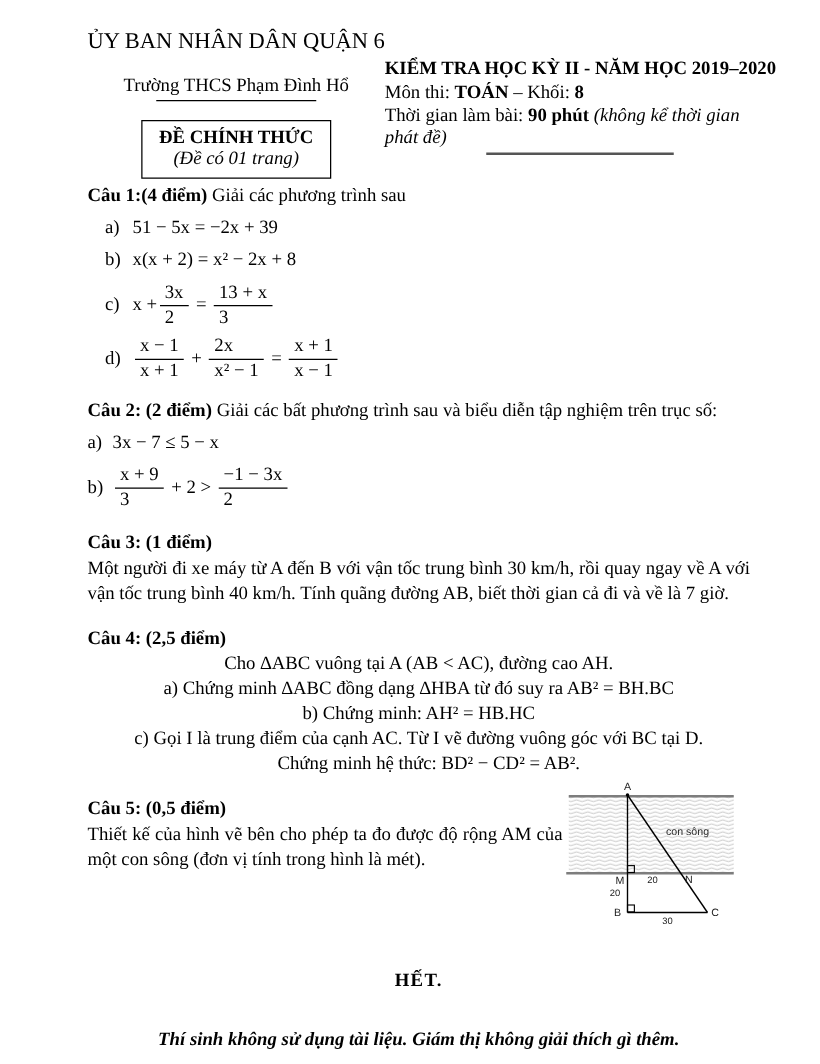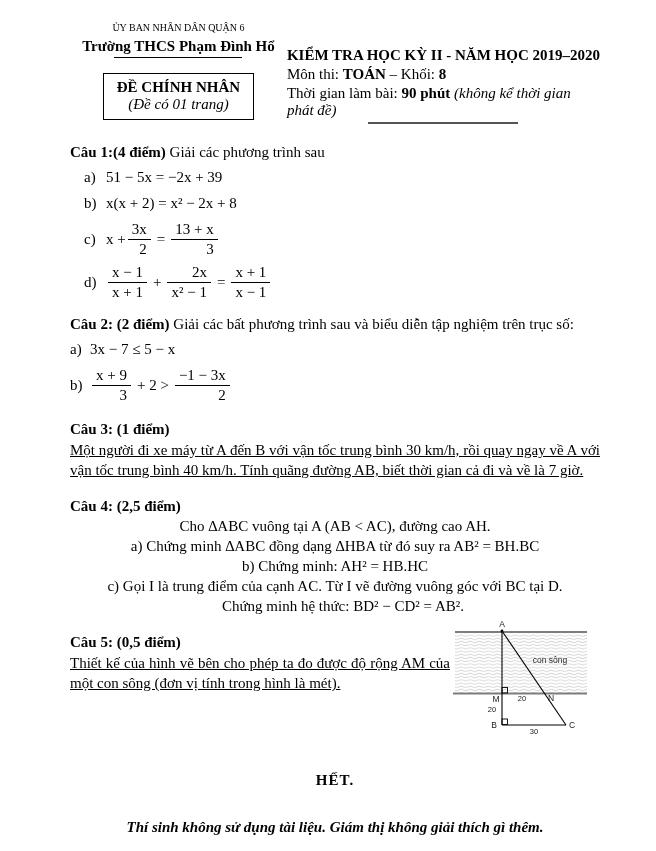--- a/index.html
+++ b/index.html
@@ -2,45 +2,45 @@
 <html><head>
 <meta charset="utf-8">
 <style>
   html,body { margin:0; padding:0; background:#ffffff; }
   body { width:656px; height:851px; font-family:"Liberation Serif", serif; font-size:15px; color:#000; }
   .page { position:relative; width:656px; height:851px; box-sizing:border-box; padding:22px 56px 0 70px; overflow:hidden; }
 
   
   .header { display:flex; }
   .h-left { width:240px; text-align:center; }
-  .h-left .line1 { font-size:10px; white-space:nowrap; }
-  .h-left .line2 { font-weight:bold; white-space:nowrap; margin-top:5px;text-align:center; }
+  .h-left .line1 { font-size:18px; white-space:nowrap; }
+  .h-left .line2 { font-weight:normal; white-space:nowrap; margin-top:18px;text-align:center; }
   .h-rule { width:128px; border-top:1px solid #000; margin:2px auto 0 auto; }
   .exam-box { display:inline-block; border:1.5px solid #000; padding:5px 13px 6px 13px; margin-top:15px; text-align:center; }
   .exam-box .t { font-weight:bold; white-space:nowrap; }
   .exam-box .s { font-style:italic; white-space:nowrap; }
   .h-right { flex:1; margin-top:25px; }
   .h-right .title { font-weight:bold; white-space:nowrap; }
   .h-right .row { margin-top:2px; }
   .bold { font-weight:bold; }
   .ital { font-style:italic; }
   .time-rule { width:150px; border-top:2px solid #555; margin:3px auto 0 auto; }
 
   
   .section { margin-top:14px; }
   .sec-head { line-height:20px; }
   .eq-line { margin:5px 0 0 14px; line-height:21px; }
   .eq-line .lbl { display:inline-block; width:22px; }
   .eq-frac-row { display:flex; align-items:center; margin:7px 0 0 14px; }
   .eq-frac-row .lbl { width:22px; }
-  .frac { display:inline-block; text-align:right; vertical-align:middle; line-height:1.1; margin:0 2px;font-family:Liberation Serif, serif; }
+  .frac { display:inline-block; text-align:left; vertical-align:middle; line-height:1.1; margin:0 2px;font-family:Liberation Serif, serif; }
   .frac .num { display:block; border-bottom:1px solid #000; padding:0 4px 1px 4px; }
   .frac .den { display:block; padding:1px 4px 0 4px; }
   .op { margin:0 4px; }
-  .body-text { text-align:justify; line-height:20px; margin-top:1px;text-decoration:underline; }
+  .body-text { text-align:justify; line-height:20px; margin-top:1px; }
   .plain-line { line-height:20px;text-align:center; }
 
   
   .q5-wrap { display:flex; margin-top:16px; }
   .q5-text { width:396px; }
   .fig-box { width:150px; margin-left:auto; margin-top:-14px; }
   .fig-box svg { display:block; }
 
   
   .het { text-align:center; font-weight:bold; margin-top:24px; letter-spacing:1px; }
@@ -50,37 +50,37 @@
 <body>
 
 <div class="page">
 
   <div class="header">
     <div class="h-left">
       <div class="line1">ỦY BAN NHÂN DÂN QUẬN 6</div>
       <div class="line2">Trường THCS Phạm Đình Hổ</div>
       <div class="h-rule"></div>
       <div class="exam-box">
-        <div class="t">ĐỀ CHÍNH NHÂN</div>
+        <div class="t">ĐỀ CHÍNH THỨC</div>
         <div class="s">(Đề có 01 trang)</div>
       </div>
     </div>
     <div class="h-right">
       <div class="title">KIỂM TRA HỌC KỲ II - NĂM HỌC 2019–2020</div>
       <div class="row">
         <span>Môn thi: </span><span class="bold">TOÁN</span><span> – Khối: </span><span class="bold">8</span>
       </div>
       <div class="row">
         <span>Thời gian làm bài: </span><span class="bold">90 phút</span><span class="ital"> (không kể thời gian phát đề)</span>
       </div>
       <div class="time-rule"></div>
     </div>
   </div>
 
-  <div class="section" style="margin-top:18px;">
+  <div class="section" style="margin-top:4px;">
     <div class="sec-head">
       <span class="bold">Câu 1:(4 điểm)</span><span> Giải các phương trình sau</span>
     </div>
     <div class="eq-line">
       <span class="lbl">a)</span><span>51 − 5x = −2x + 39</span>
     </div>
     <div class="eq-line">
       <span class="lbl">b)</span><span>x(x + 2) = x² − 2x + 8</span>
     </div>
     <div class="eq-frac-row">

